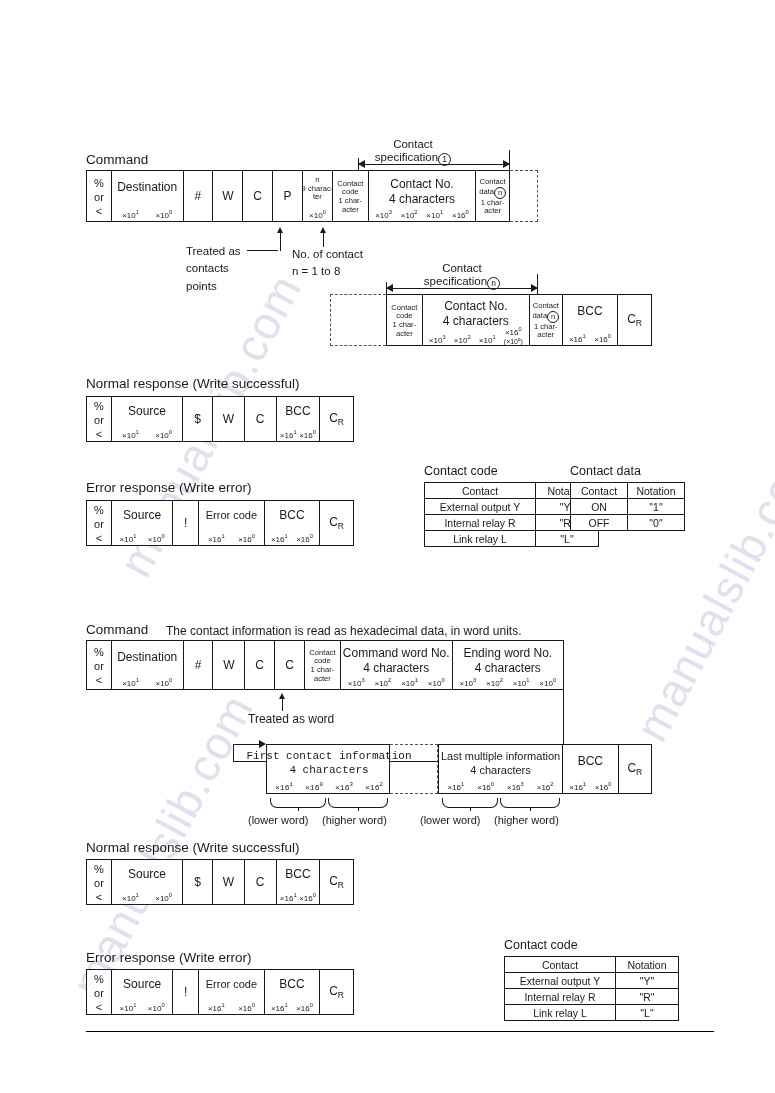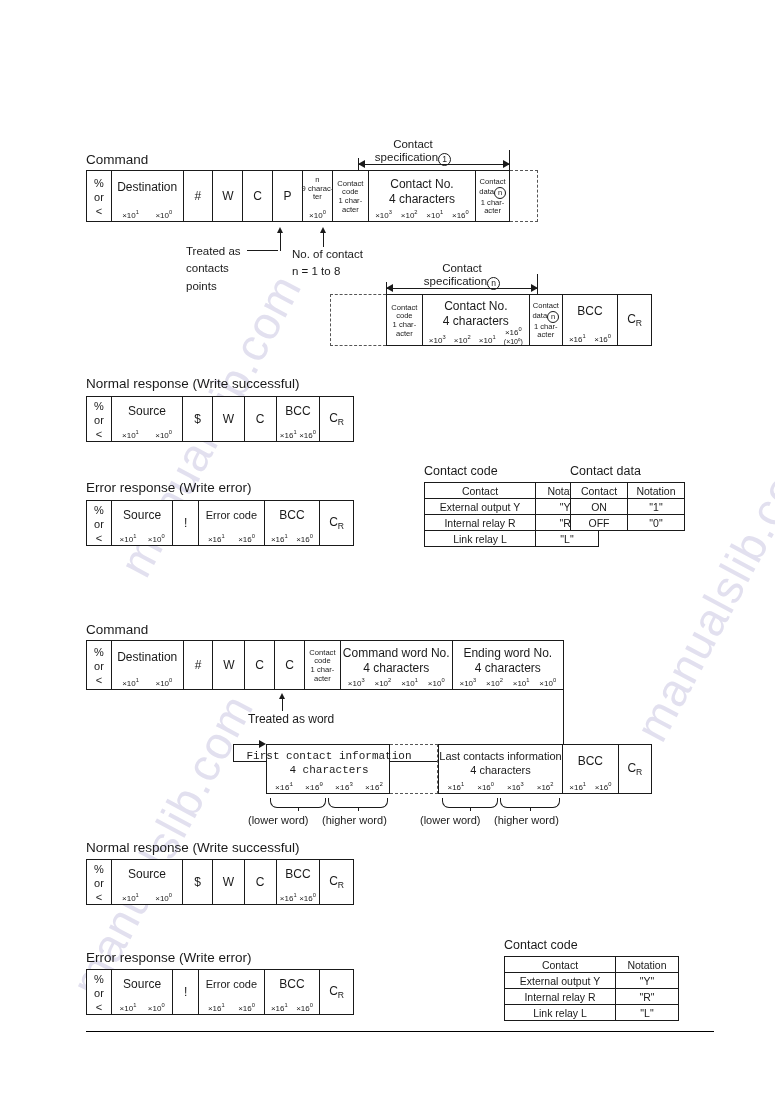--- a/index.html
+++ b/index.html
@@ -344,20 +344,21 @@
       <td>"1"</td>
     </tr>
     <tr>
       <td>OFF</td>
       <td>"0"</td>
     </tr>
   </tbody>
     </table>
 
   <div class="sec-title" style="left:86px;top:622px;">Command</div>
+  <div class="note" style="left:166px;top:624px;font-size:12px;">The contact information is read as hexadecimal data, in word units.</div>
 
   <div class="frame" style="left:86px;top:640px;width:478px;height:50px;">
     <div class="cell" style="width:25px;">
       <div class="pct"><span>%</span><br><span>or</span><br><span>&lt;</span></div>
     </div>
     <div class="cell" style="width:72px;">
       <div class="c-main" style="margin-top:8px;">Destination</div>
       <div class="c-sub">
         <span><span>×10</span><sup>1</sup></span>
         <span><span>×10</span><sup>0</sup></span>
@@ -433,21 +434,21 @@
         <span><span>×16</span><sup>3</sup></span>
         <span><span>×16</span><sup>2</sup></span>
       </div>
     </div>
   </div>
   <div style="position:absolute;left:390px;top:744px;width:48px;height:50px;border-top:1px dashed #555;border-bottom:1px dashed #555;border-right:1px dashed #555;box-sizing:border-box;"></div>
 
   <div class="frame" style="left:438px;top:744px;width:214px;height:50px;">
     <div class="cell" style="width:124px;">
       <div class="c-main" style="margin-top:3px;line-height:1.25;font-size:11px;">
-        <span>Last contacts information</span><br>
+        <span>Last multiple information</span><br>
         <span>4 characters</span>
       </div>
       <div class="c-sub">
         <span><span>×16</span><sup>1</sup></span>
         <span><span>×16</span><sup>0</sup></span>
         <span><span>×16</span><sup>3</sup></span>
         <span><span>×16</span><sup>2</sup></span>
       </div>
     </div>
     <div class="cell" style="width:57px;">

